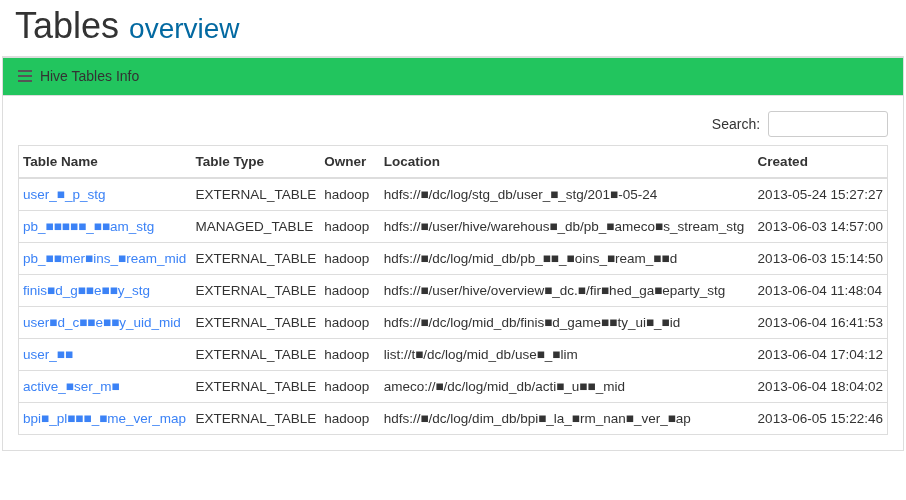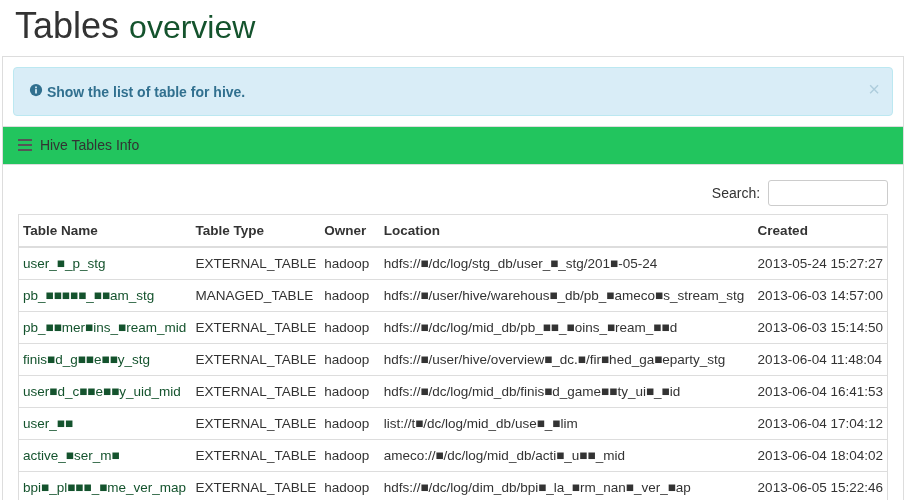--- a/index.html
+++ b/index.html
@@ -1,62 +1,51 @@
 <!DOCTYPE html>
 <html><head>
 <meta charset="utf-8">
 <style>
   * { box-sizing: border-box; margin: 0; padding: 0; }
   body { font-family: "Helvetica Neue", Helvetica, Arial, sans-serif; font-size: 14px; color: #333; background: #fff; width: 906px; }
   .page-header { padding: 0 15px 9px; }
   .page-header h1 { font-size: 36px; font-weight: 500; color: #333; margin-top: 5px; }
-  .page-header h1 small { font-size: 32px; color: #14532d; font-weight: 400; }
+  .page-header h1 small { font-size: 28px; color: #0369a1; font-weight: 400; }
   .container { border: 1px solid #ddd; margin: 0 2px; }
   .alert { background: #d9edf7; border: 1px solid #bce8f1; color: #31708f; padding: 15px; margin: 10px; border-radius: 4px; position: relative; }
   .alert .close { position: absolute; right: 12px; top: 10px; font-size: 20px; color: #31708f; opacity: 0.25; cursor: pointer; }
   .alert strong { font-weight: 700; }
   .panel-heading { background: #22c55e; border-top: 1px solid #ddd; border-bottom: 1px solid #ddd; padding: 10px 15px; }
   .panel-heading .icon { display: inline-block; margin-right: 4px; vertical-align: middle; }
   .panel-body { padding: 15px; }
   .search-row { text-align: right; margin-bottom: 8px; }
   .search-row label { font-weight: 400; margin-left: 39px; }
   .search-row input { border: 1px solid #ccc; border-radius: 3px; padding: 4px 6px; font-size: 14px; width: 120px; margin-left: 4px; }
   table { width: 100%; border-collapse: collapse; border: 1px solid #ddd; }
   th, td { padding: 8px 4px; text-align: left; border-top: 1px solid #ddd; vertical-align: top; font-size: 13.5px; white-space: nowrap; overflow: hidden; }
   th { border-bottom: 2px solid #ddd; border-top: none; font-weight: 700; }
-  td.link { color: #14532d; }
+  td.link { color: #3b82f6; }
   .col-name { width: 175px; }
   .col-type { width: 117px; }
   .col-owner { width: 68px; }
   .col-loc { width: 381px; }
   .col-created { width: 133px; }
 </style>
 </head>
 <body>
 
 <div class="page-header">
   <h1>
     <span>Tables</span>
     <small>overview</small>
   </h1>
 </div>
 
 <div class="container">
 
-  <div class="alert">
-    <span class="icon">
-      <svg width="14" height="14" viewBox="0 0 16 16">
-          <circle cx="8" cy="8" r="7" fill="#31708f"></circle>
-          <rect x="7" y="7" width="2" height="5" fill="#d9edf7"></rect>
-          <rect x="7" y="4" width="2" height="2" fill="#d9edf7"></rect>
-        </svg>
-    </span>
-    <strong>Show the list of table for hive.</strong>
-    <span class="close">×</span>
-  </div>
 
   <div class="panel-heading">
     <span class="icon">
       <svg width="14" height="12" viewBox="0 0 14 12">
           <rect x="0" y="0" width="14" height="2" fill="#555"></rect>
           <rect x="0" y="5" width="14" height="2" fill="#555"></rect>
           <rect x="0" y="10" width="14" height="2" fill="#555"></rect>
         </svg>
     </span>
     <span>Hive Tables Info</span>

